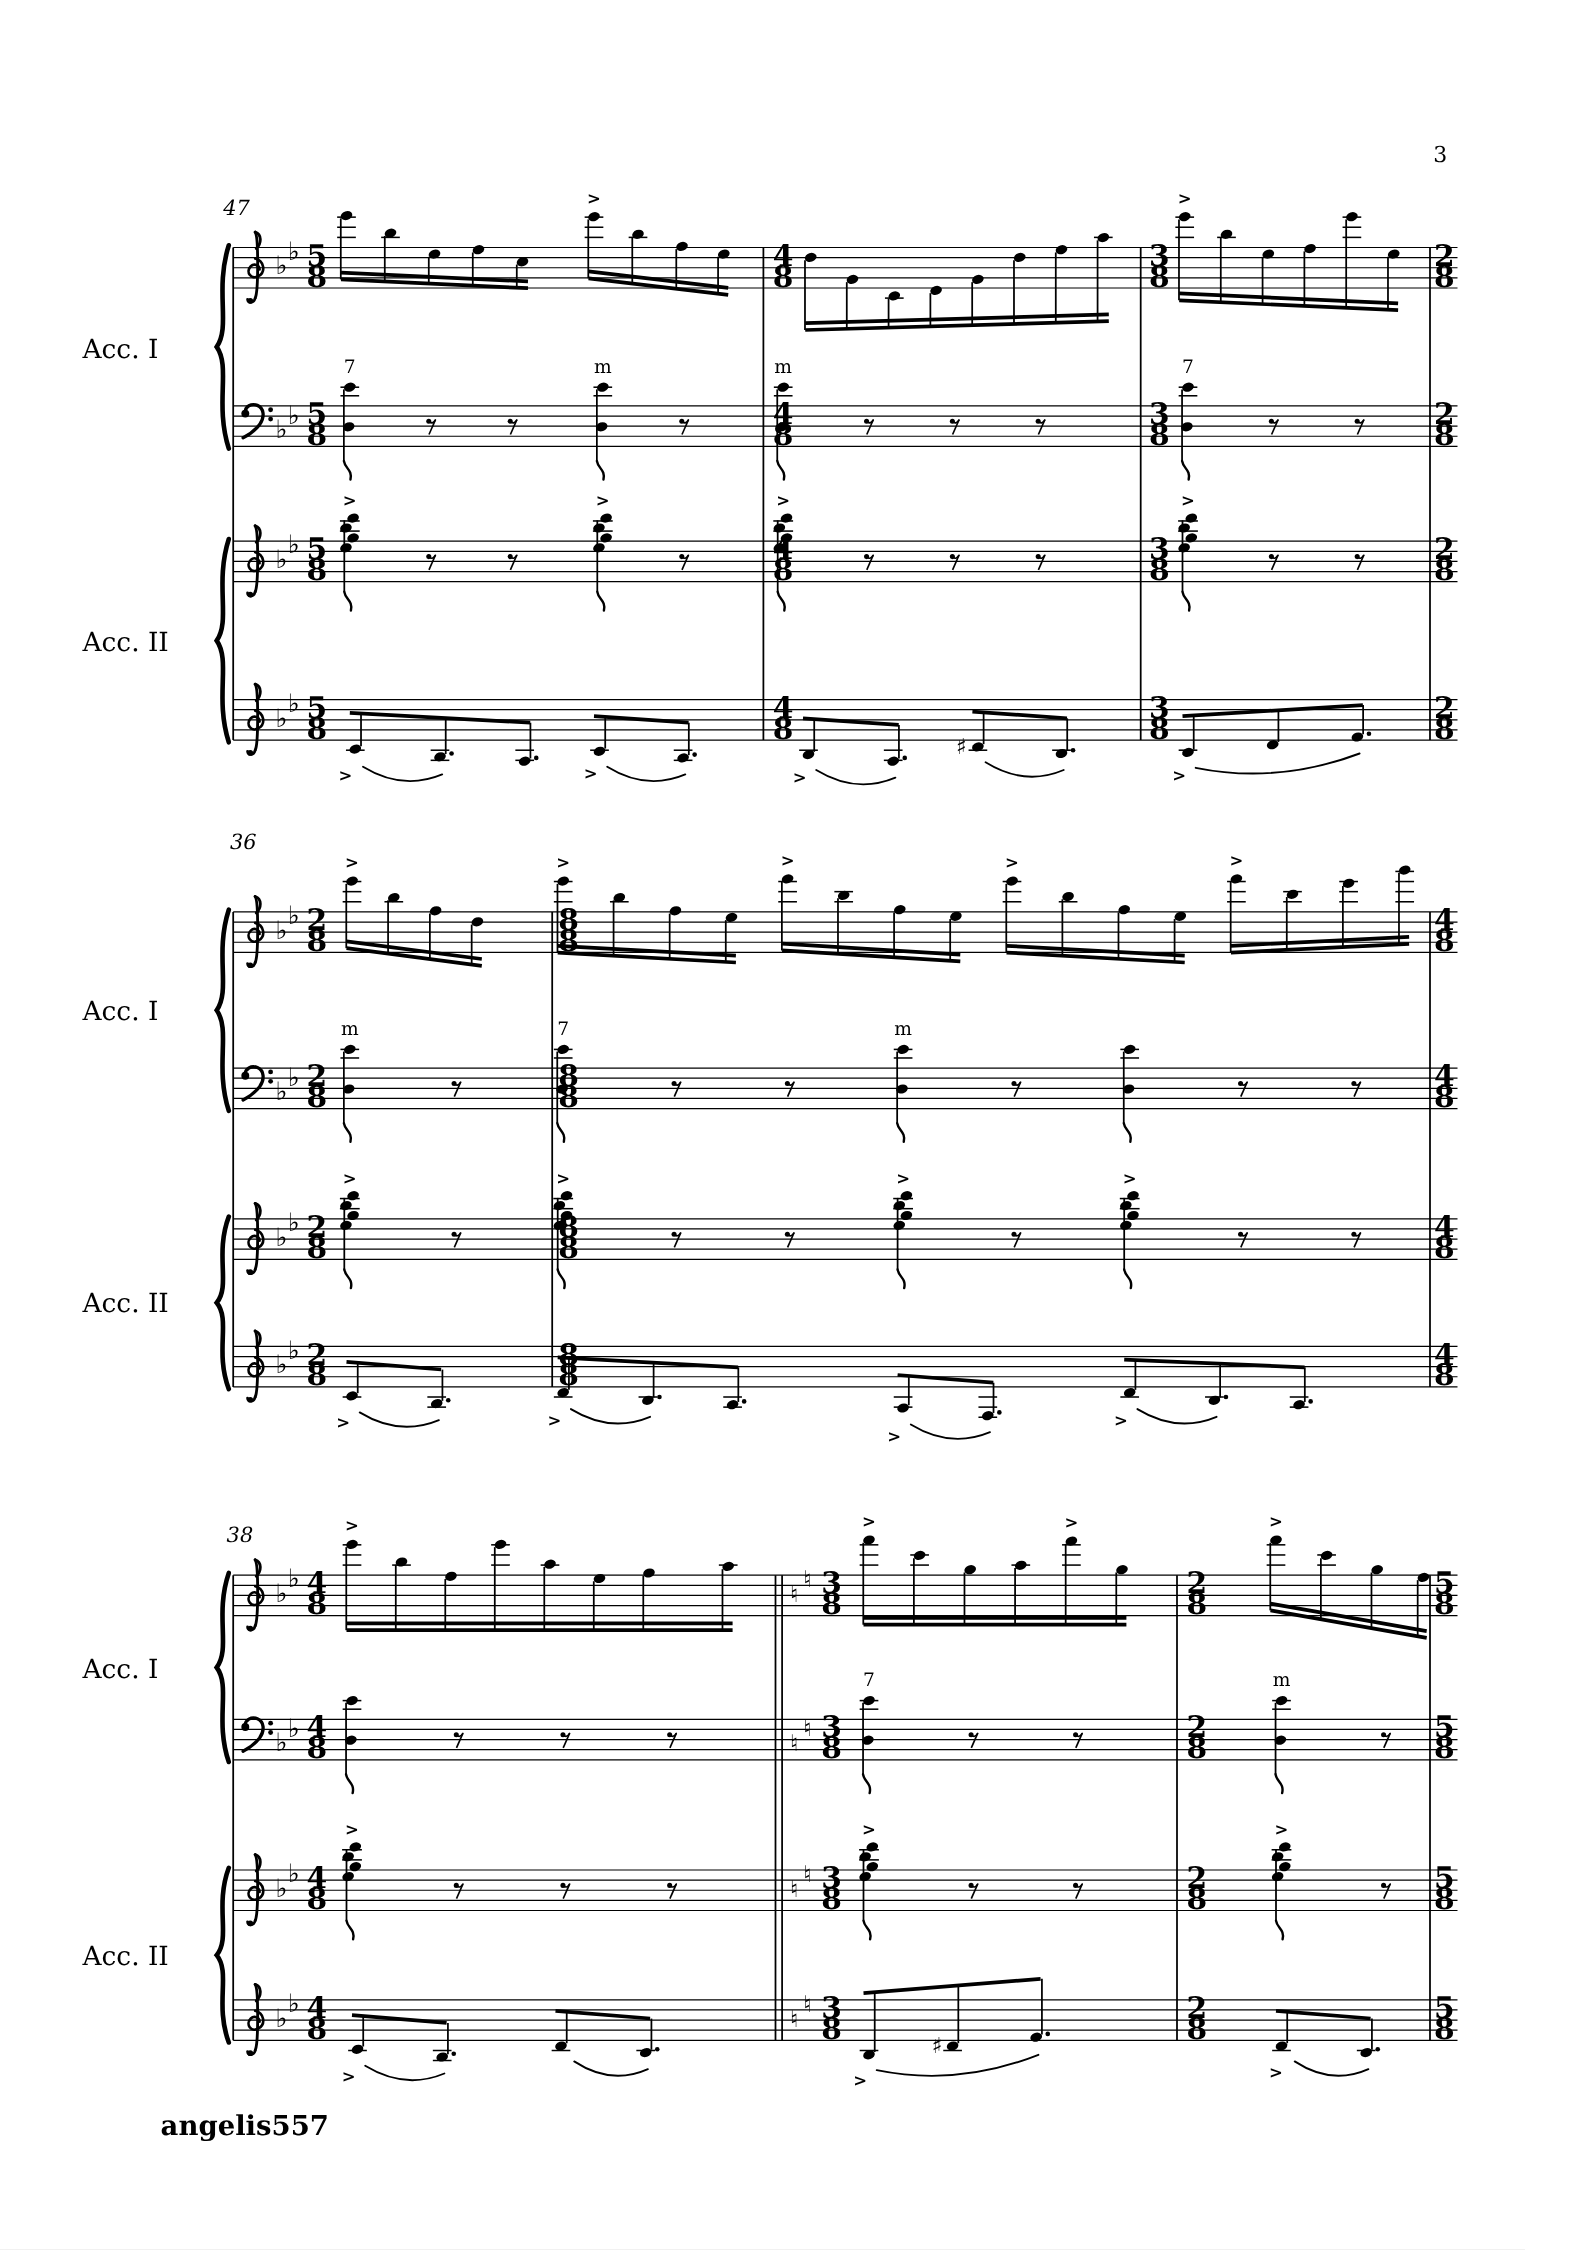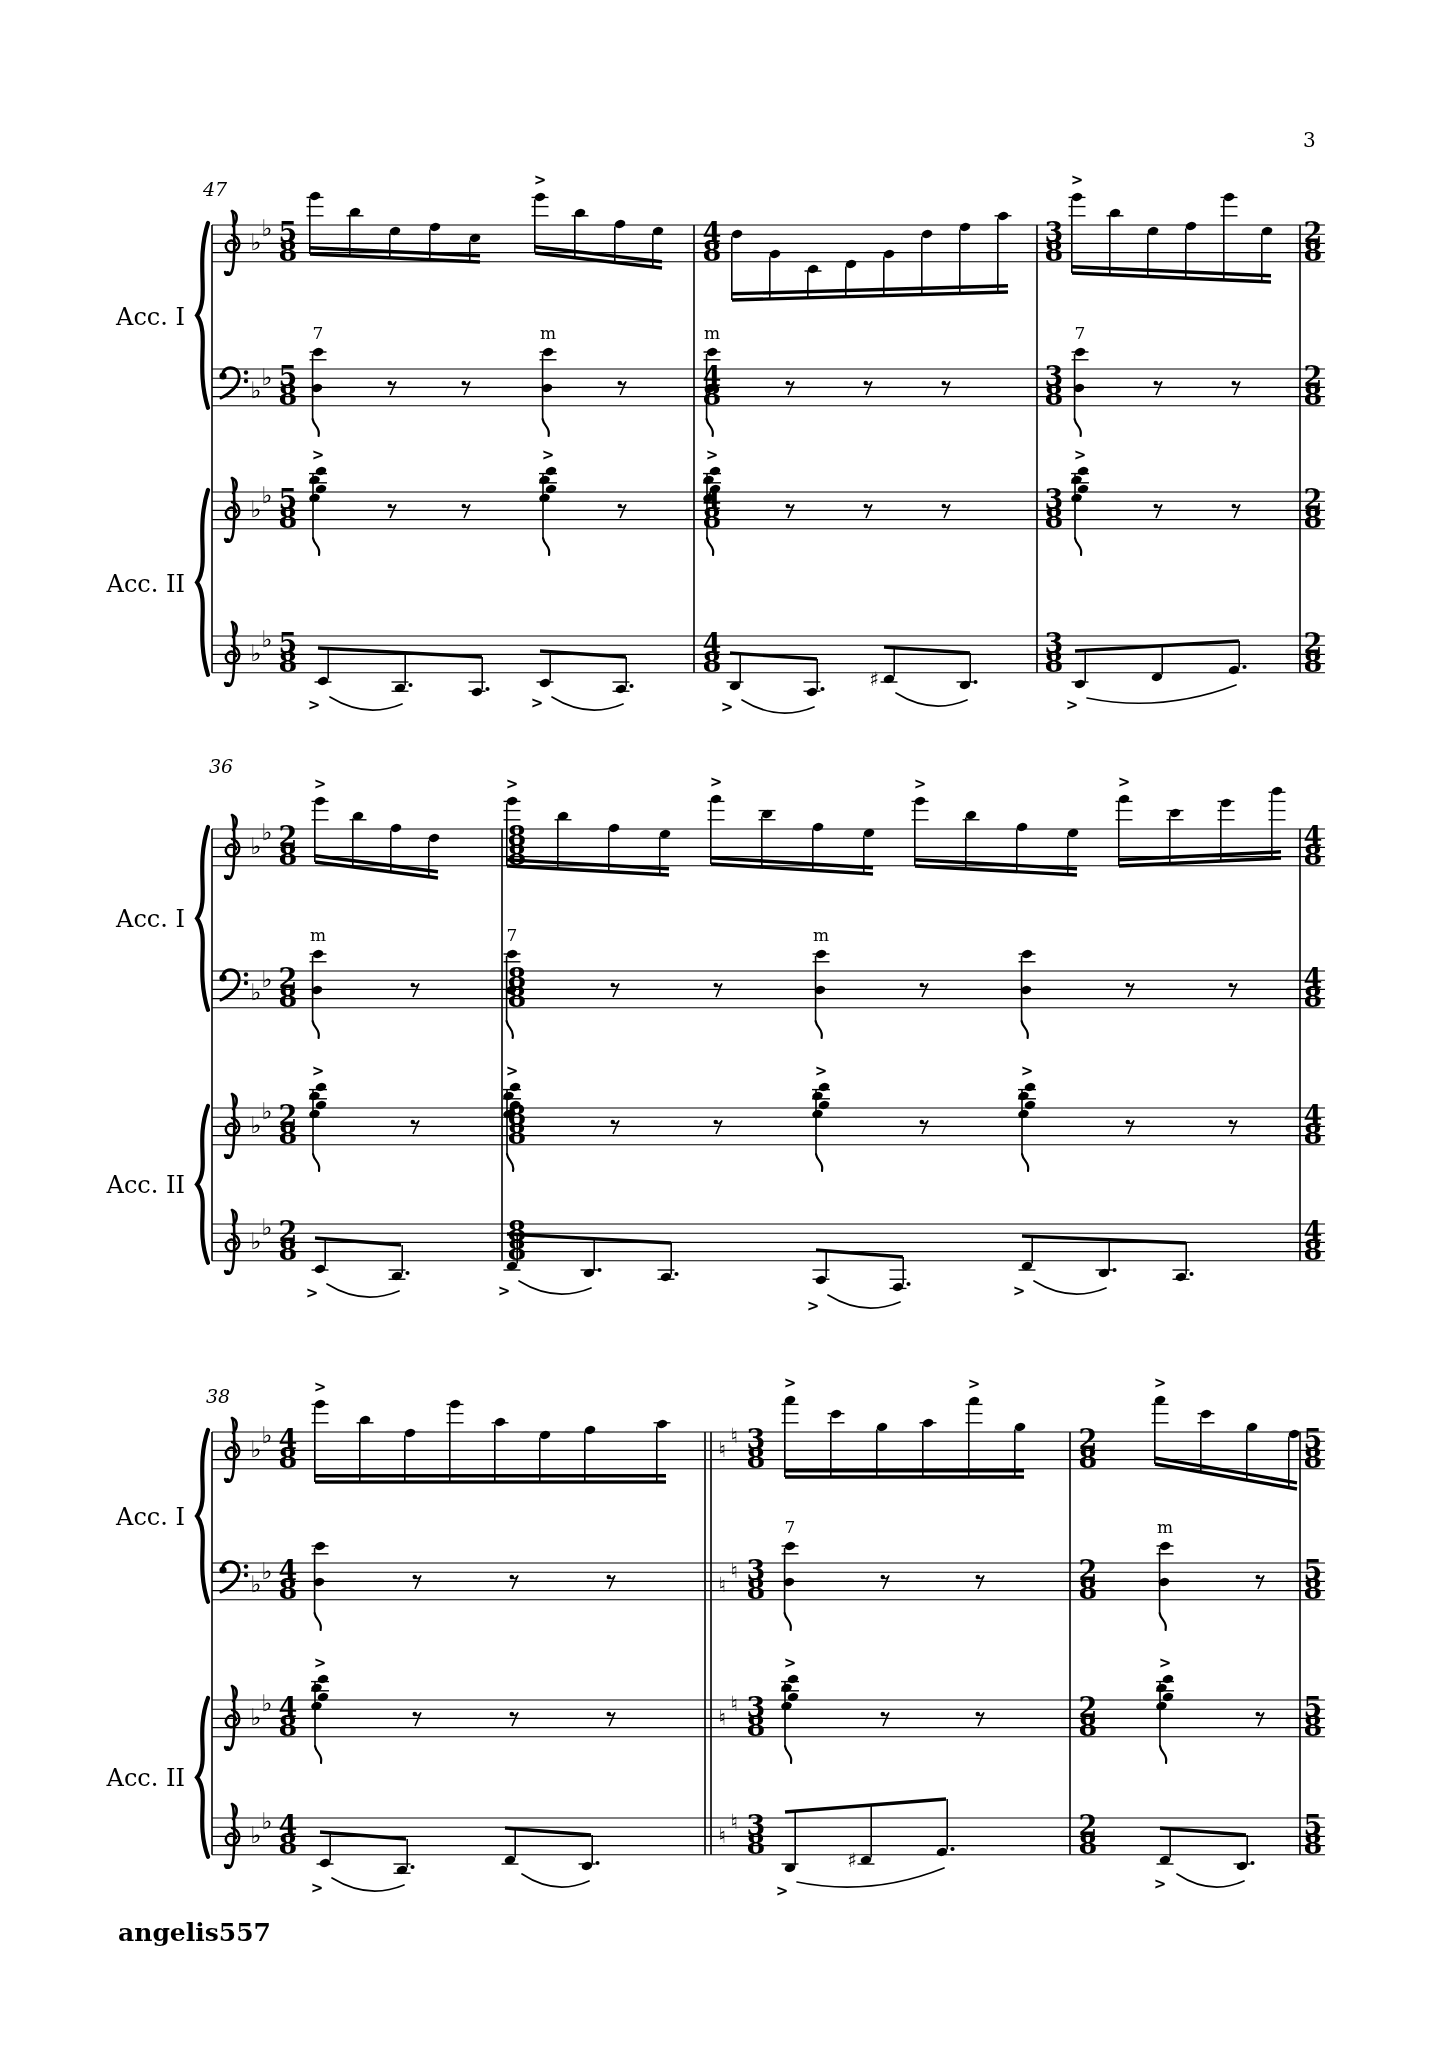--- a/index.html
+++ b/index.html
@@ -1,23 +1,23 @@
 <!DOCTYPE html>
 <html><head>
 <meta charset="utf-8">
 <style>
   html,body{margin:0;padding:0;background:#e8e8e8;}
   #page{position:relative;width:1445px;height:2045px;background:#ffffff;margin:0 auto;
         font-family:"DejaVu Serif",serif;color:#000;overflow:hidden;}
   #score-svg{position:absolute;left:0;top:0;}
   .ov{position:absolute;white-space:nowrap;}
   .page-num{font:20px "DejaVu Serif",serif;}
-  .footer-text{font:bold 25px "DejaVu Serif",serif;}
+  .footer-text{font:bold 25px "DejaVu Serif",serif;margin-left:28px;}
   .meas-num{font:italic 19px "DejaVu Serif",serif;}
-  .inst-label{font:24px "DejaVu Serif",serif;width:110px;text-align:right;}
+  .inst-label{font:24px "DejaVu Serif",serif;width:110px;}
 </style>
 </head>
 <body>
 
 <div id="page">
   <svg id="score-svg" width="1445" height="2045" viewBox="0 0 1445 2045">
       <line x1="212" y1="225" x2="1325" y2="225" stroke="#000000" stroke-width="1.1"></line>
       <line x1="212" y1="234.2" x2="1325" y2="234.2" stroke="#000000" stroke-width="1.1"></line>
       <line x1="212" y1="243.4" x2="1325" y2="243.4" stroke="#000000" stroke-width="1.1"></line>
       <line x1="212" y1="252.6" x2="1325" y2="252.6" stroke="#000000" stroke-width="1.1"></line>

